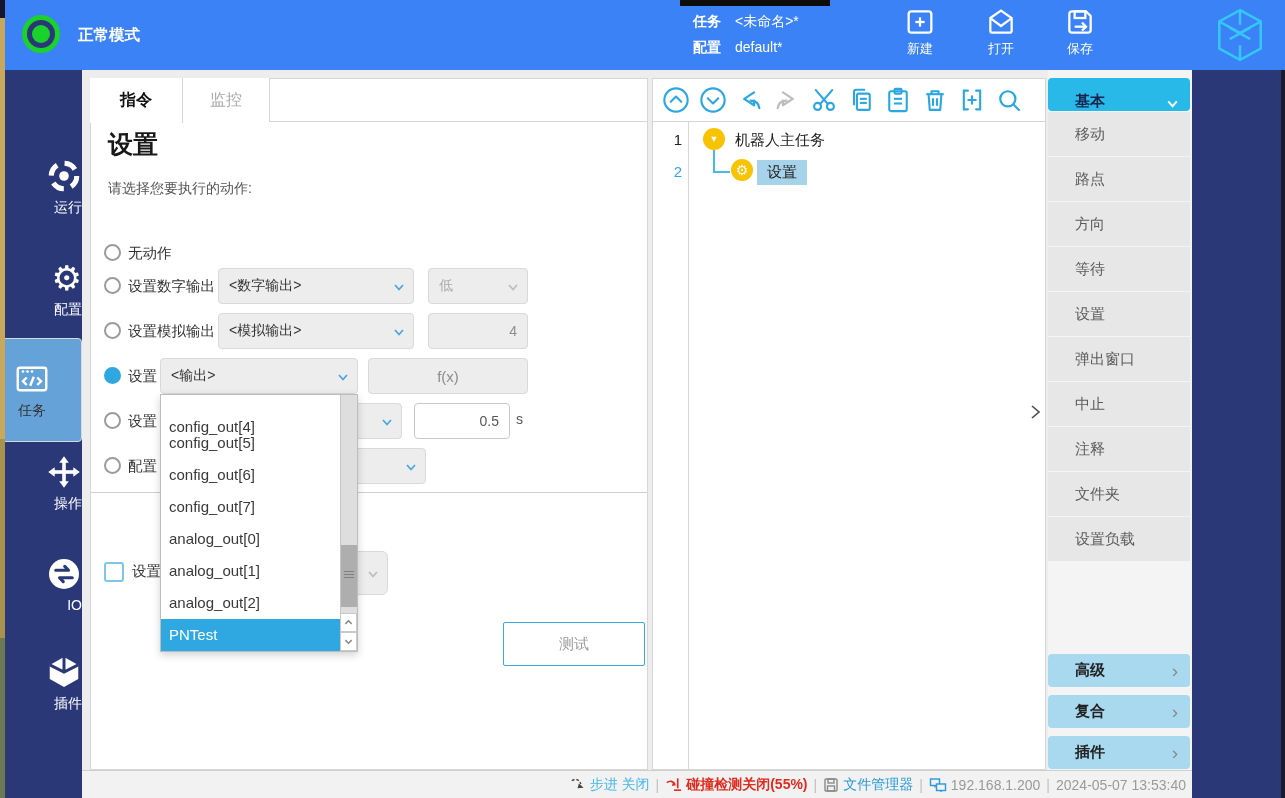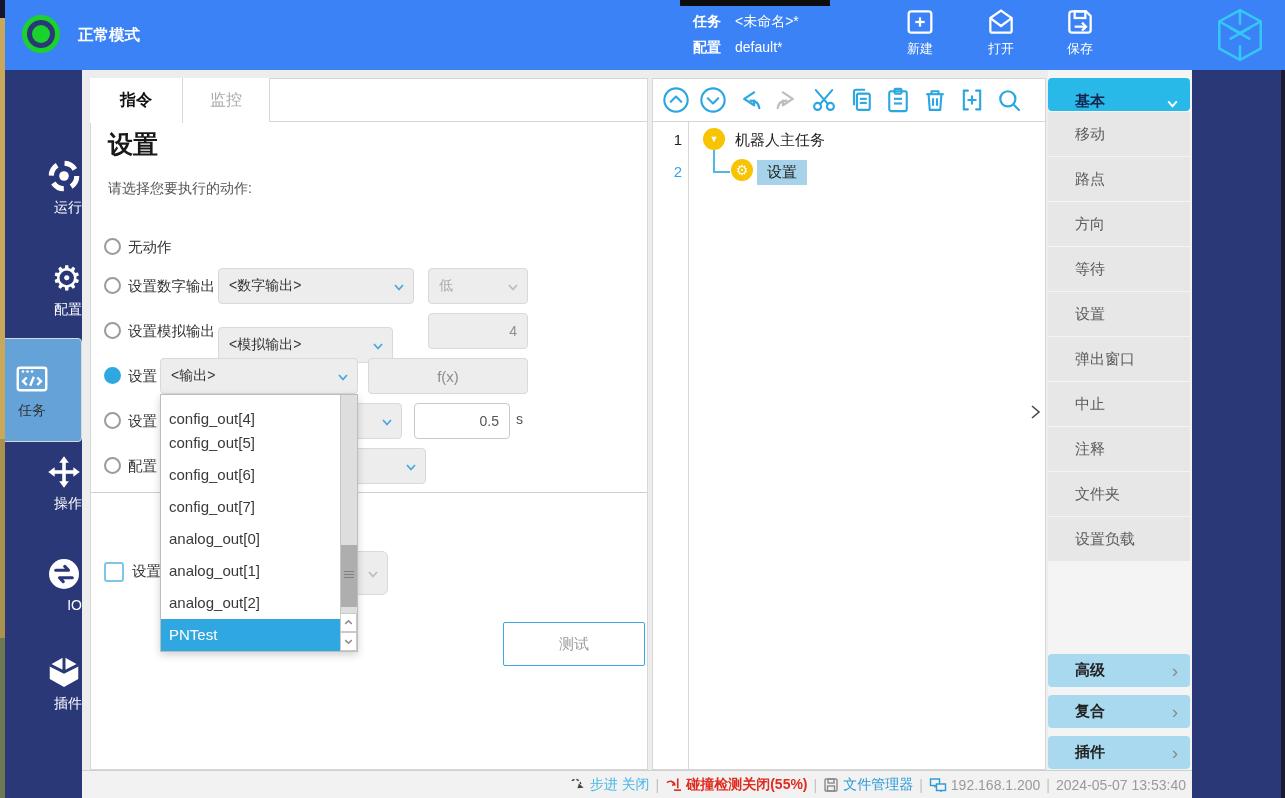--- a/index.html
+++ b/index.html
@@ -223,21 +223,21 @@
   </nav>
 
   <main class="abs card"></main>
   <div class="abs tabrow">
     <div class="tab t0">指令</div>
     <div class="tab t1">监控</div>
   </div>
   <h1 class="abs h1" style="margin:0;">设置</h1>
   <div class="abs prompt">请选择您要执行的动作:</div>
 
-  <div class="abs row" style="top:228px;">
+  <div class="abs row" style="top:234px;">
     <span class="radio"></span>
     <span class="rlbl">无动作</span>
   </div>
 
   <div class="abs row" style="top:267px;">
     <span class="radio"></span>
     <span class="rlbl">设置数字输出</span>
     <div class="sel" style="left:128px;width:196px;top:1px;">
       <span>&lt;数字输出&gt;</span>
       <svg class="chv" viewBox="0 0 14 14" fill="none" stroke="#4aa8e0" stroke-width="1.8">
@@ -248,21 +248,21 @@
       <span>低</span>
       <svg class="chv" viewBox="0 0 14 14" fill="none" stroke="#bdbdbd" stroke-width="1.8">
           <polyline points="3,5 7,9.5 11,5"></polyline>
         </svg>
     </div>
   </div>
 
   <div class="abs row" style="top:312px;">
     <span class="radio"></span>
     <span class="rlbl">设置模拟输出</span>
-    <div class="sel" style="left:128px;width:175px;top:15px;">
+    <div class="sel" style="left:128px;width:196px;top:1px;">
       <span>&lt;模拟输出&gt;</span>
       <svg class="chv" viewBox="0 0 14 14" fill="none" stroke="#4aa8e0" stroke-width="1.8">
           <polyline points="3,5 7,9.5 11,5"></polyline>
         </svg>
     </div>
     <div class="numbox" style="left:338px;width:100px;top:1px;">4</div>
   </div>
 
   <div class="abs row" style="top:357px;">
     <span class="radio on"></span>
@@ -304,21 +304,21 @@
   <span class="abs cklbl">设置</span>
   <div class="sel dis abs" style="left:170px;top:551px;width:218px;height:44px;border-radius:6px;z-index:6;">
     <svg class="chv" style="top:15px;" viewBox="0 0 14 14" fill="none" stroke="#bdbdbd" stroke-width="1.8">
         <polyline points="3,5 7,9.5 11,5"></polyline>
       </svg>
   </div>
 
   <div class="abs testbtn">测试</div>
 
   <div class="abs ddlist">
-    <div class="opt" style="top:8px;">config_out[4]</div>
+    <div class="opt" style="top:16px;">config_out[4]</div>
     <div class="opt" style="top:32px;">config_out[5]</div>
     <div class="opt" style="top:64px;">config_out[6]</div>
     <div class="opt" style="top:96px;">config_out[7]</div>
     <div class="opt" style="top:128px;">analog_out[0]</div>
     <div class="opt" style="top:160px;">analog_out[1]</div>
     <div class="opt" style="top:192px;">analog_out[2]</div>
     <div class="opt hl" style="top:224px;">PNTest</div>
     <div class="ddtrack">
       <div class="ddthumb">
           <div class="grip"></div>

